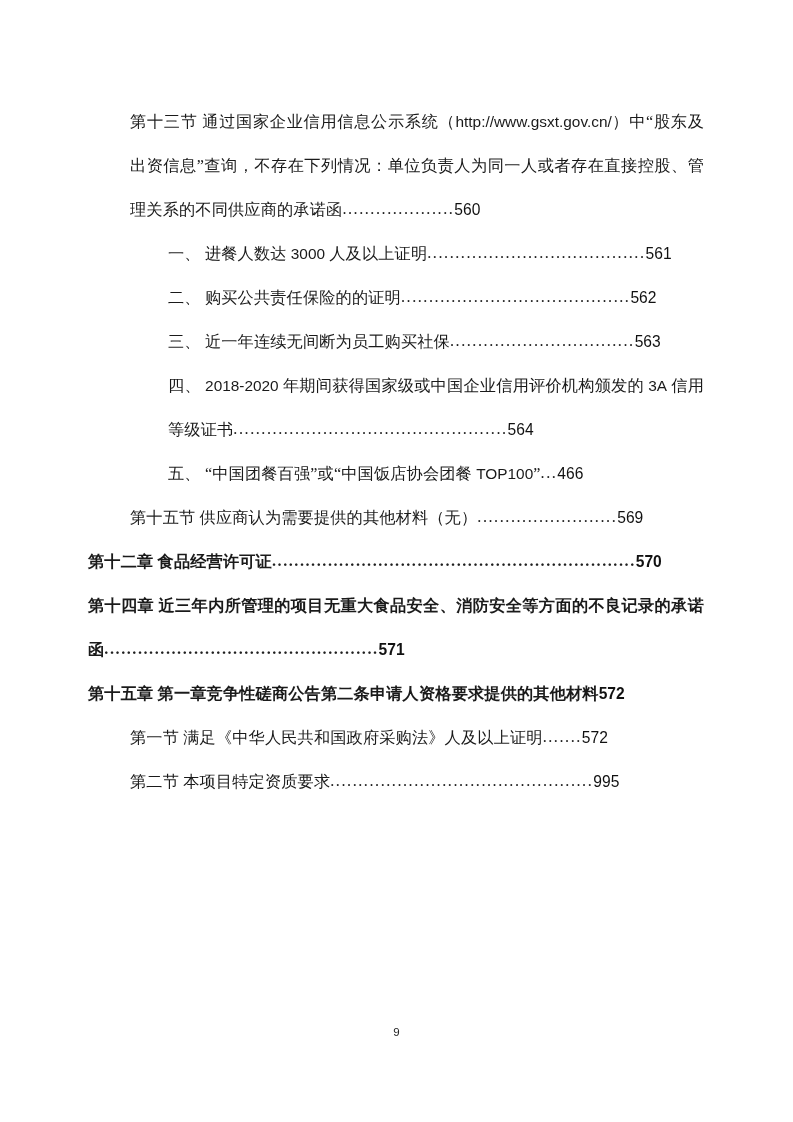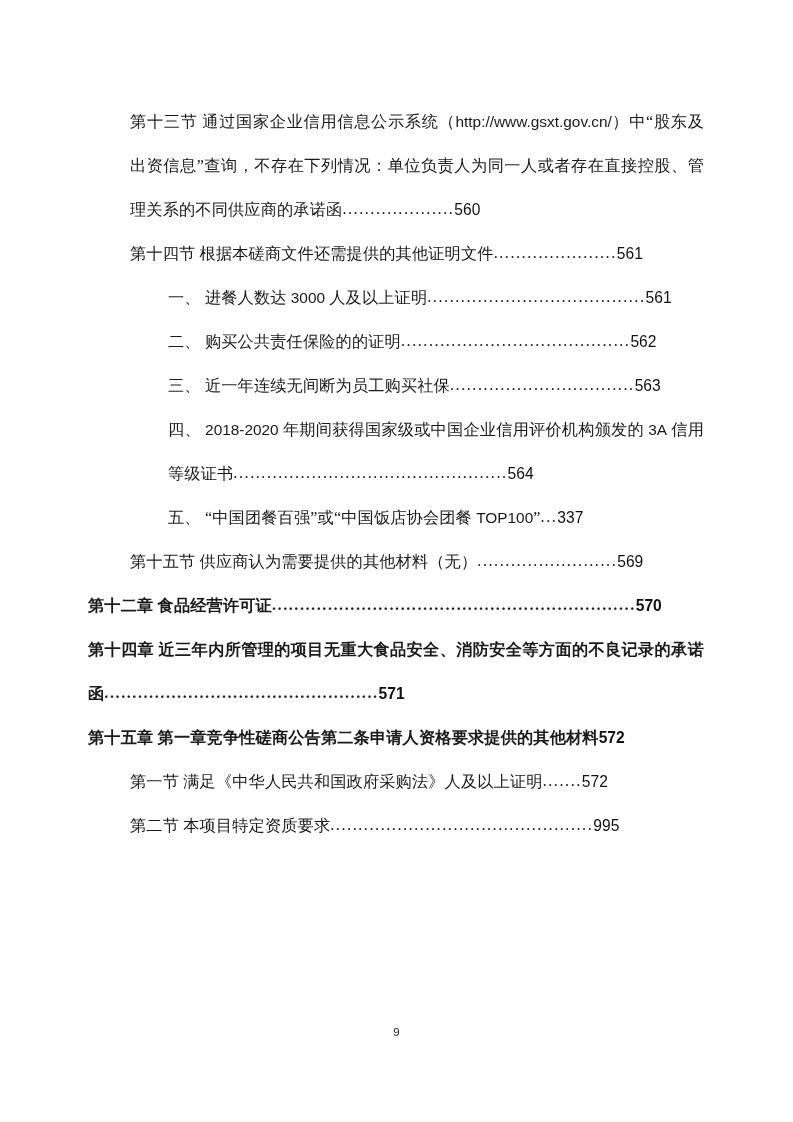--- a/index.html
+++ b/index.html
@@ -91,26 +91,25 @@
     color: #222;
   }
 </style>
 </head>
 <body>
 
 <div id="page">
 
   <div id="toc">
       <div class="entry lvl-section"><span class="txt">第十三节</span> <span class="txt">通过国家企业信用信息公示系统（<span class="lat">http://www.gsxt.gov.cn/</span>）中“股东及出资信息”查询，不存在下列情况：单位负责人为同一人或者存在直接控股、管理关系的不同供应商的承诺函</span><span class="lead">....................</span><span class="pg">560</span></div>
-      <div class="entry lvl-section"><span class="txt">第十四节</span> <span class="txt">根据本磋商文件还需提供的其他证明文件</span><span class="lead">......................</span><span class="pg">561</span></div>
       <div class="entry lvl-item"><span class="txt">一、</span> <span class="txt">进餐人数达 <span class="lat">3000</span> 人及以上证明</span><span class="lead">.......................................</span><span class="pg">561</span></div>
       <div class="entry lvl-item"><span class="txt">二、</span> <span class="txt">购买公共责任保险的的证明</span><span class="lead">.........................................</span><span class="pg">562</span></div>
       <div class="entry lvl-item"><span class="txt">三、</span> <span class="txt">近一年连续无间断为员工购买社保</span><span class="lead">.................................</span><span class="pg">563</span></div>
       <div class="entry lvl-item"><span class="txt">四、</span> <span class="txt"><span class="lat">2018-2020</span> 年期间获得国家级或中国企业信用评价机构颁发的 <span class="lat">3A</span> 信用等级证书</span><span class="lead">.................................................</span><span class="pg">564</span></div>
-      <div class="entry lvl-item"><span class="txt">五、</span> <span class="txt">“中国团餐百强”或“中国饭店协会团餐 <span class="lat">TOP100</span>”</span><span class="lead">...</span><span class="pg">337</span></div>
+      <div class="entry lvl-item"><span class="txt">五、</span> <span class="txt">“中国团餐百强”或“中国饭店协会团餐 <span class="lat">TOP100</span>”</span><span class="lead">...</span><span class="pg">466</span></div>
       <div class="entry lvl-section"><span class="txt">第十五节</span> <span class="txt">供应商认为需要提供的其他材料（无）</span><span class="lead">.........................</span><span class="pg">569</span></div>
       <div class="entry lvl-chapter"><span class="txt">第十二章</span> <span class="txt">食品经营许可证</span><span class="lead">.................................................................</span><span class="pg">570</span></div>
       <div class="entry lvl-chapter"><span class="txt">第十四章</span> <span class="txt">近三年内所管理的项目无重大食品安全、消防安全等方面的不良记录的承诺函</span><span class="lead">.................................................</span><span class="pg">571</span></div>
       <div class="entry lvl-chapter"><span class="txt">第十五章</span> <span class="txt">第一章竞争性磋商公告第二条申请人资格要求提供的其他材料</span><span class="pg">572</span></div>
       <div class="entry lvl-section"><span class="txt">第一节</span> <span class="txt">满足《中华人民共和国政府采购法》人及以上证明</span><span class="lead">.......</span><span class="pg">572</span></div>
       <div class="entry lvl-section"><span class="txt">第二节</span> <span class="txt">本项目特定资质要求</span><span class="lead">...............................................</span><span class="pg">995</span></div>
     </div>
 
   <div id="footer">
     <span>9</span>

